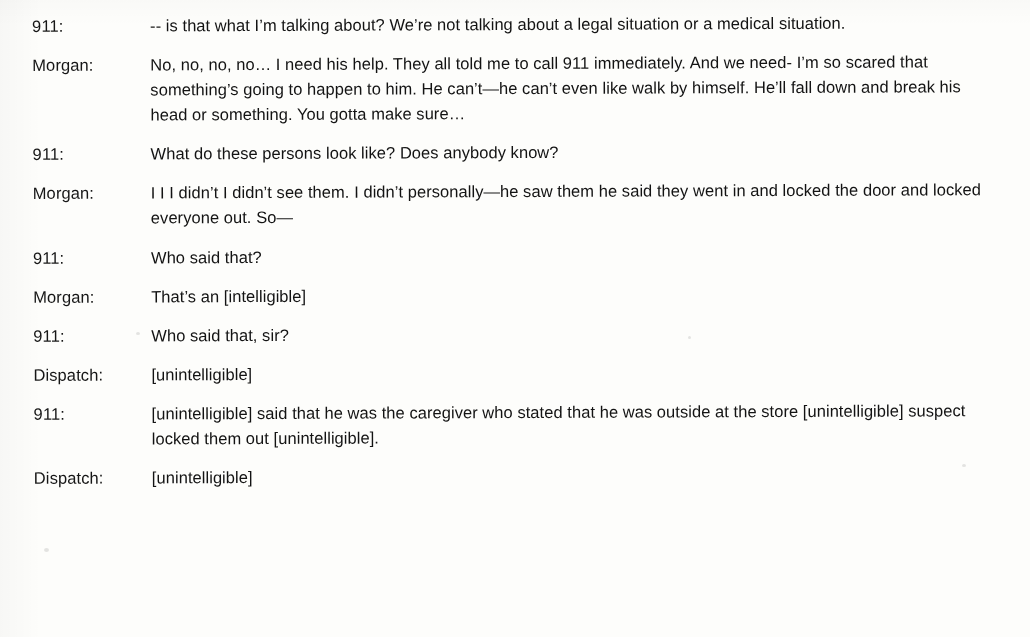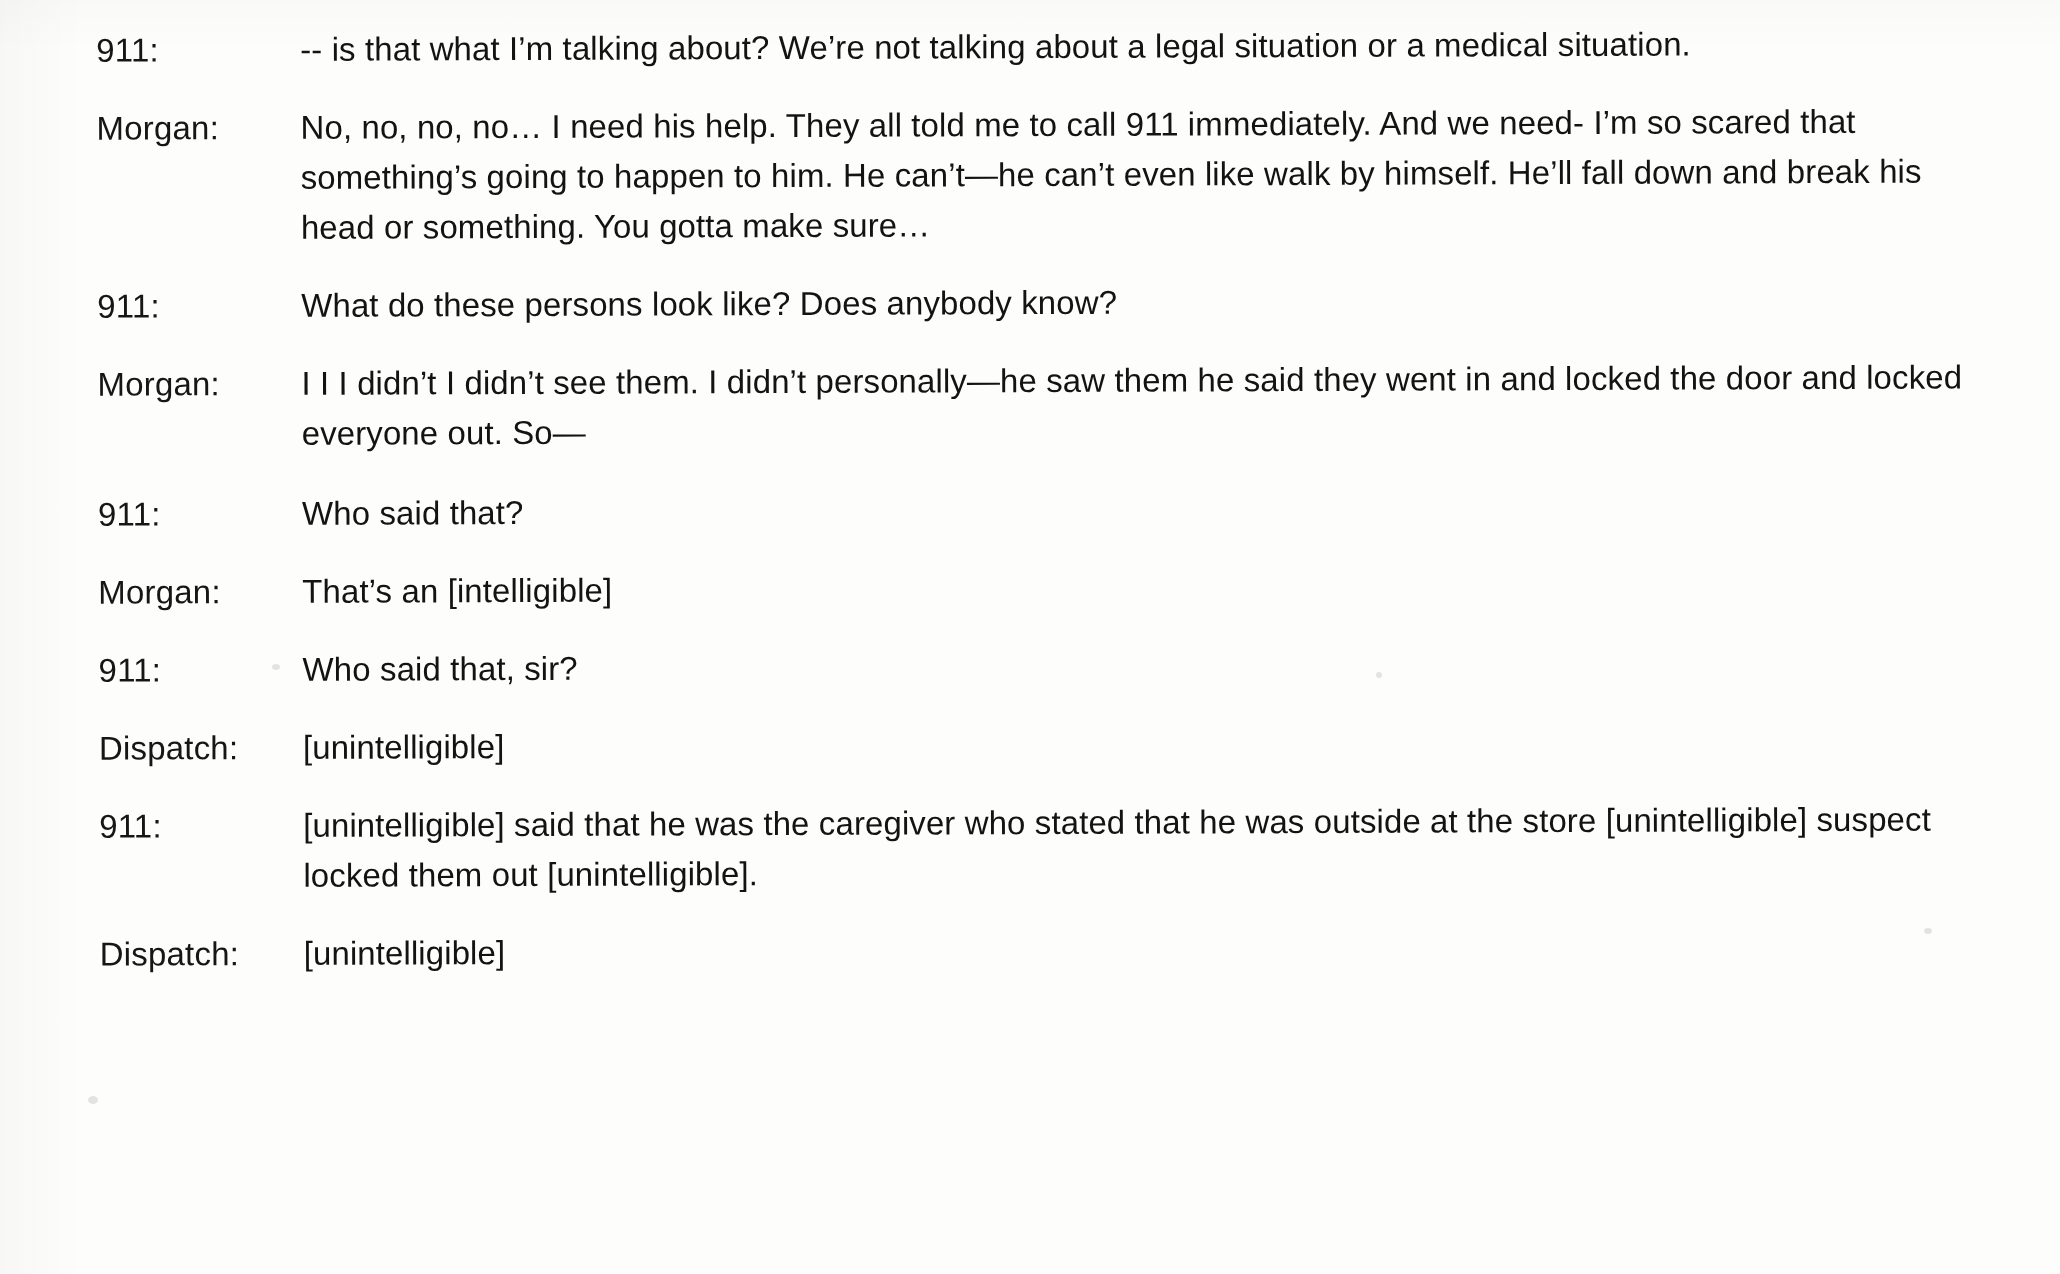--- a/index.html
+++ b/index.html
@@ -33,21 +33,21 @@
     box-sizing: border-box;
   }
   .line {
     display: flex;
     align-items: flex-start;
     margin-bottom: 14px;
   }
   .speaker {
     width: 150px;
     min-width: 150px;
-    padding-left: 48px;
+    padding-left: 32px;
     box-sizing: border-box;
     font-size: 16.5px;
     line-height: 1.48;
     letter-spacing: 0.1px;
     color: #161616;
     white-space: nowrap;
   }
   .text {
     flex: 1;
     padding-right: 30px;

